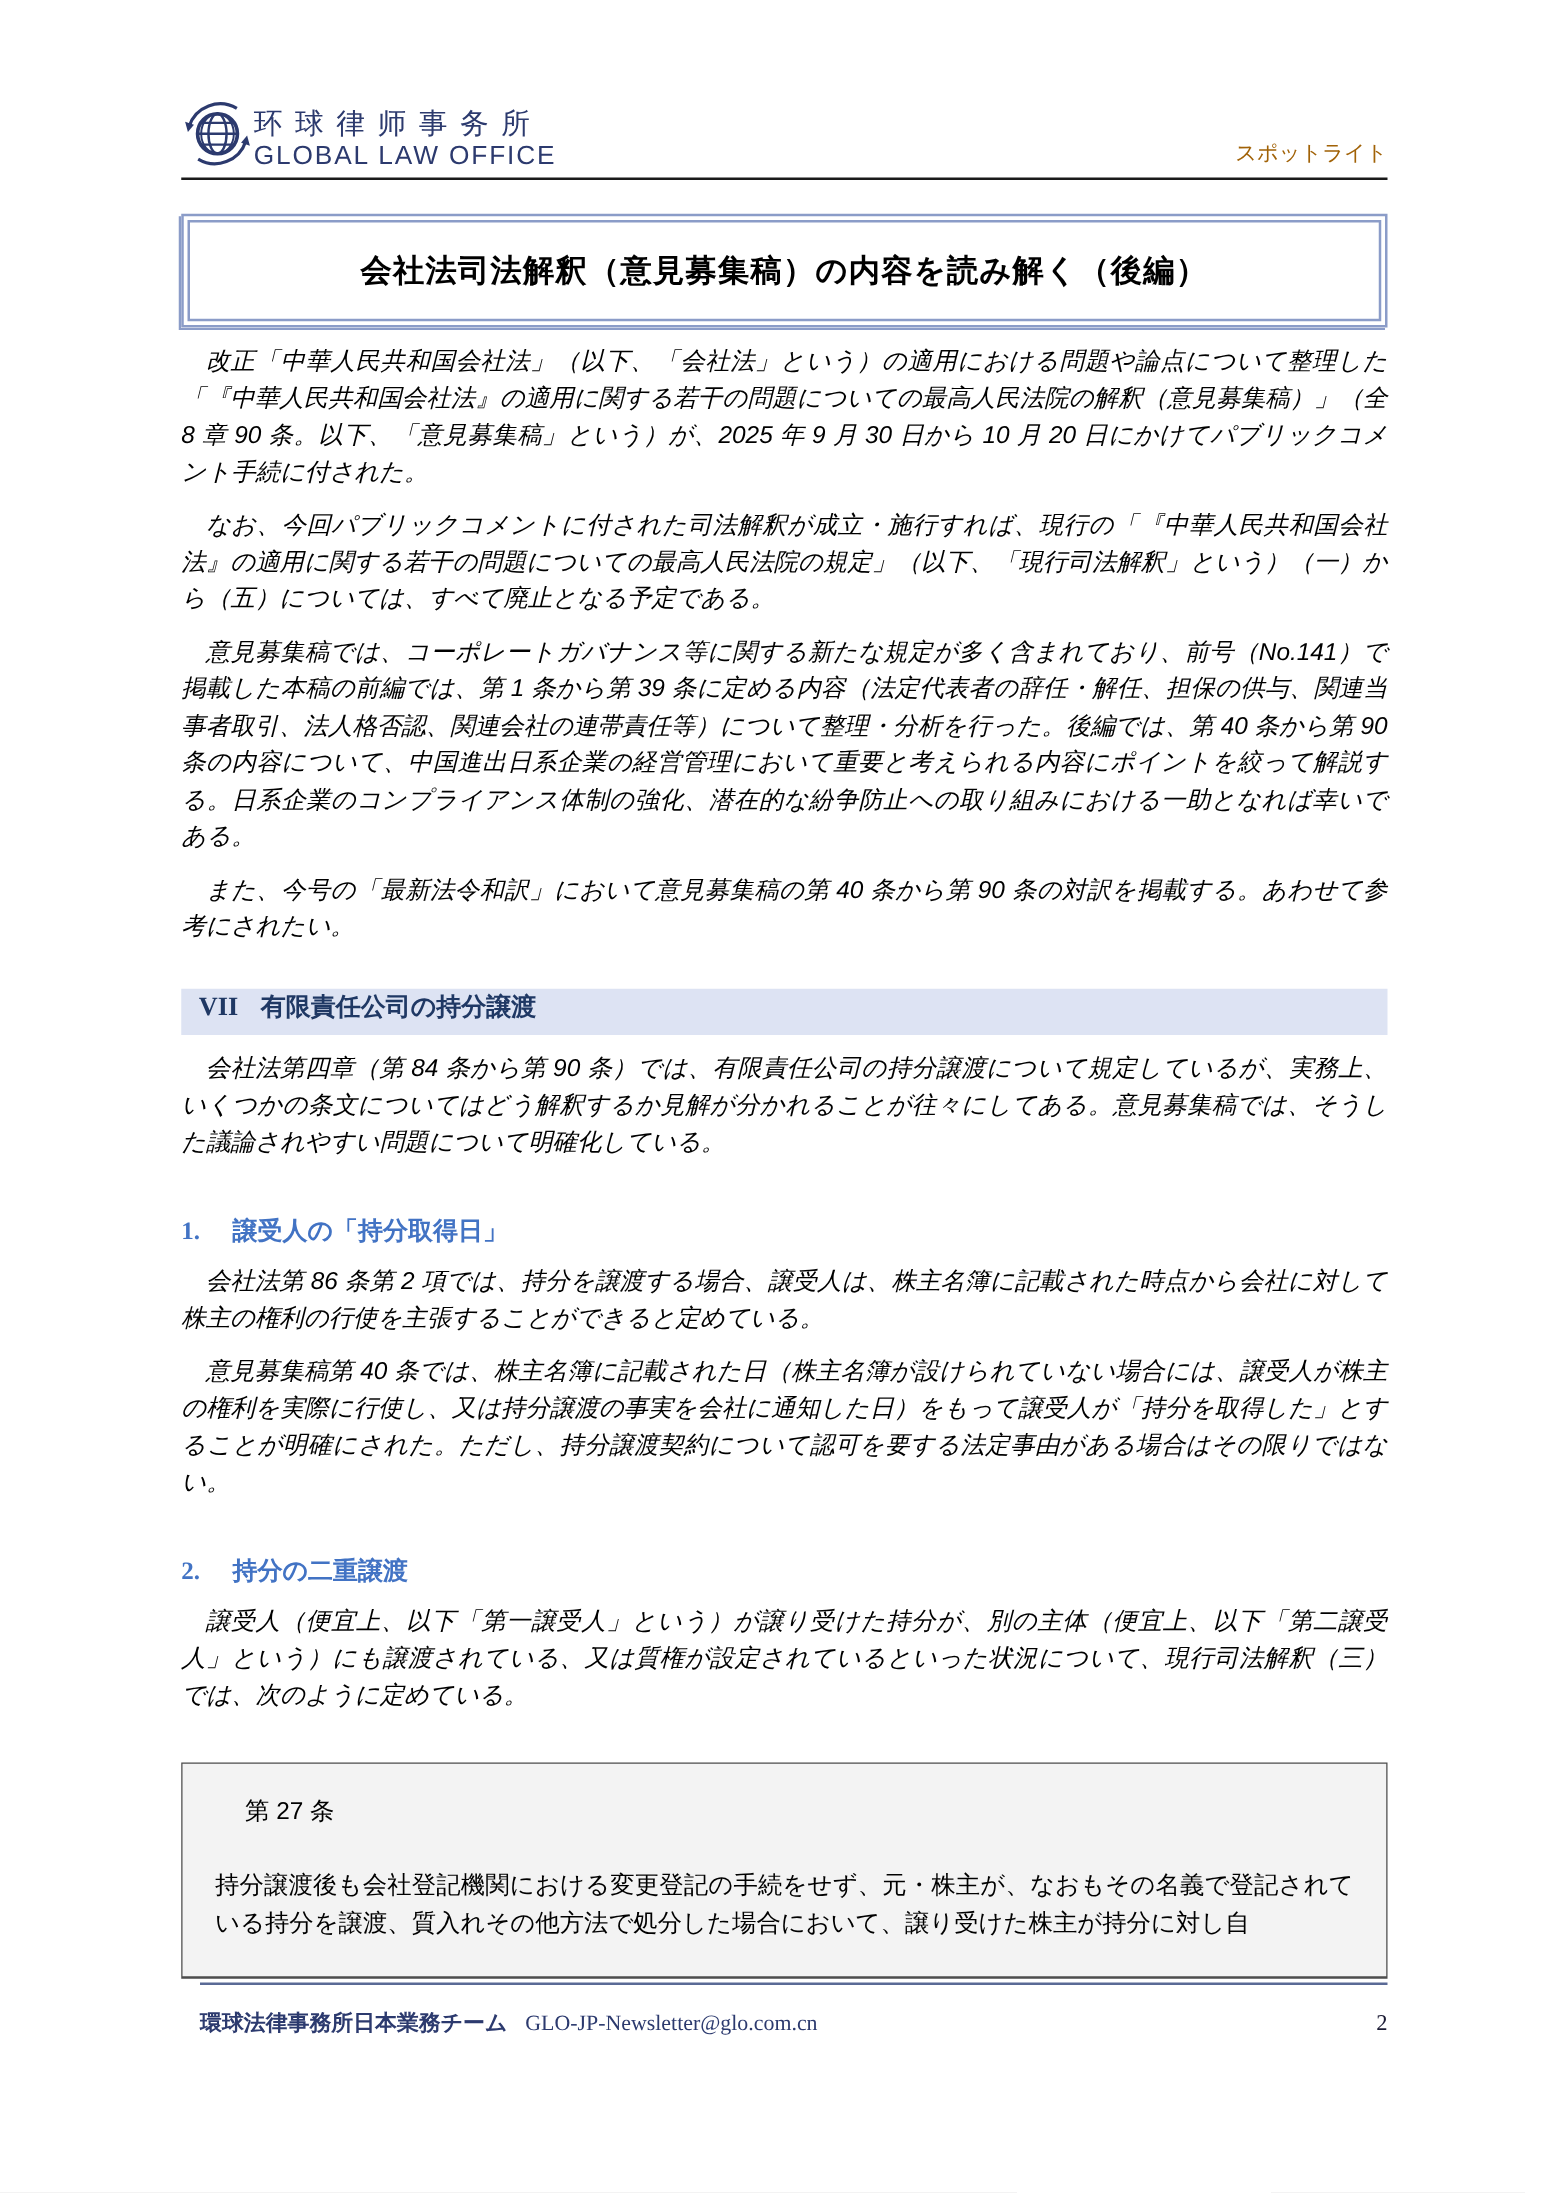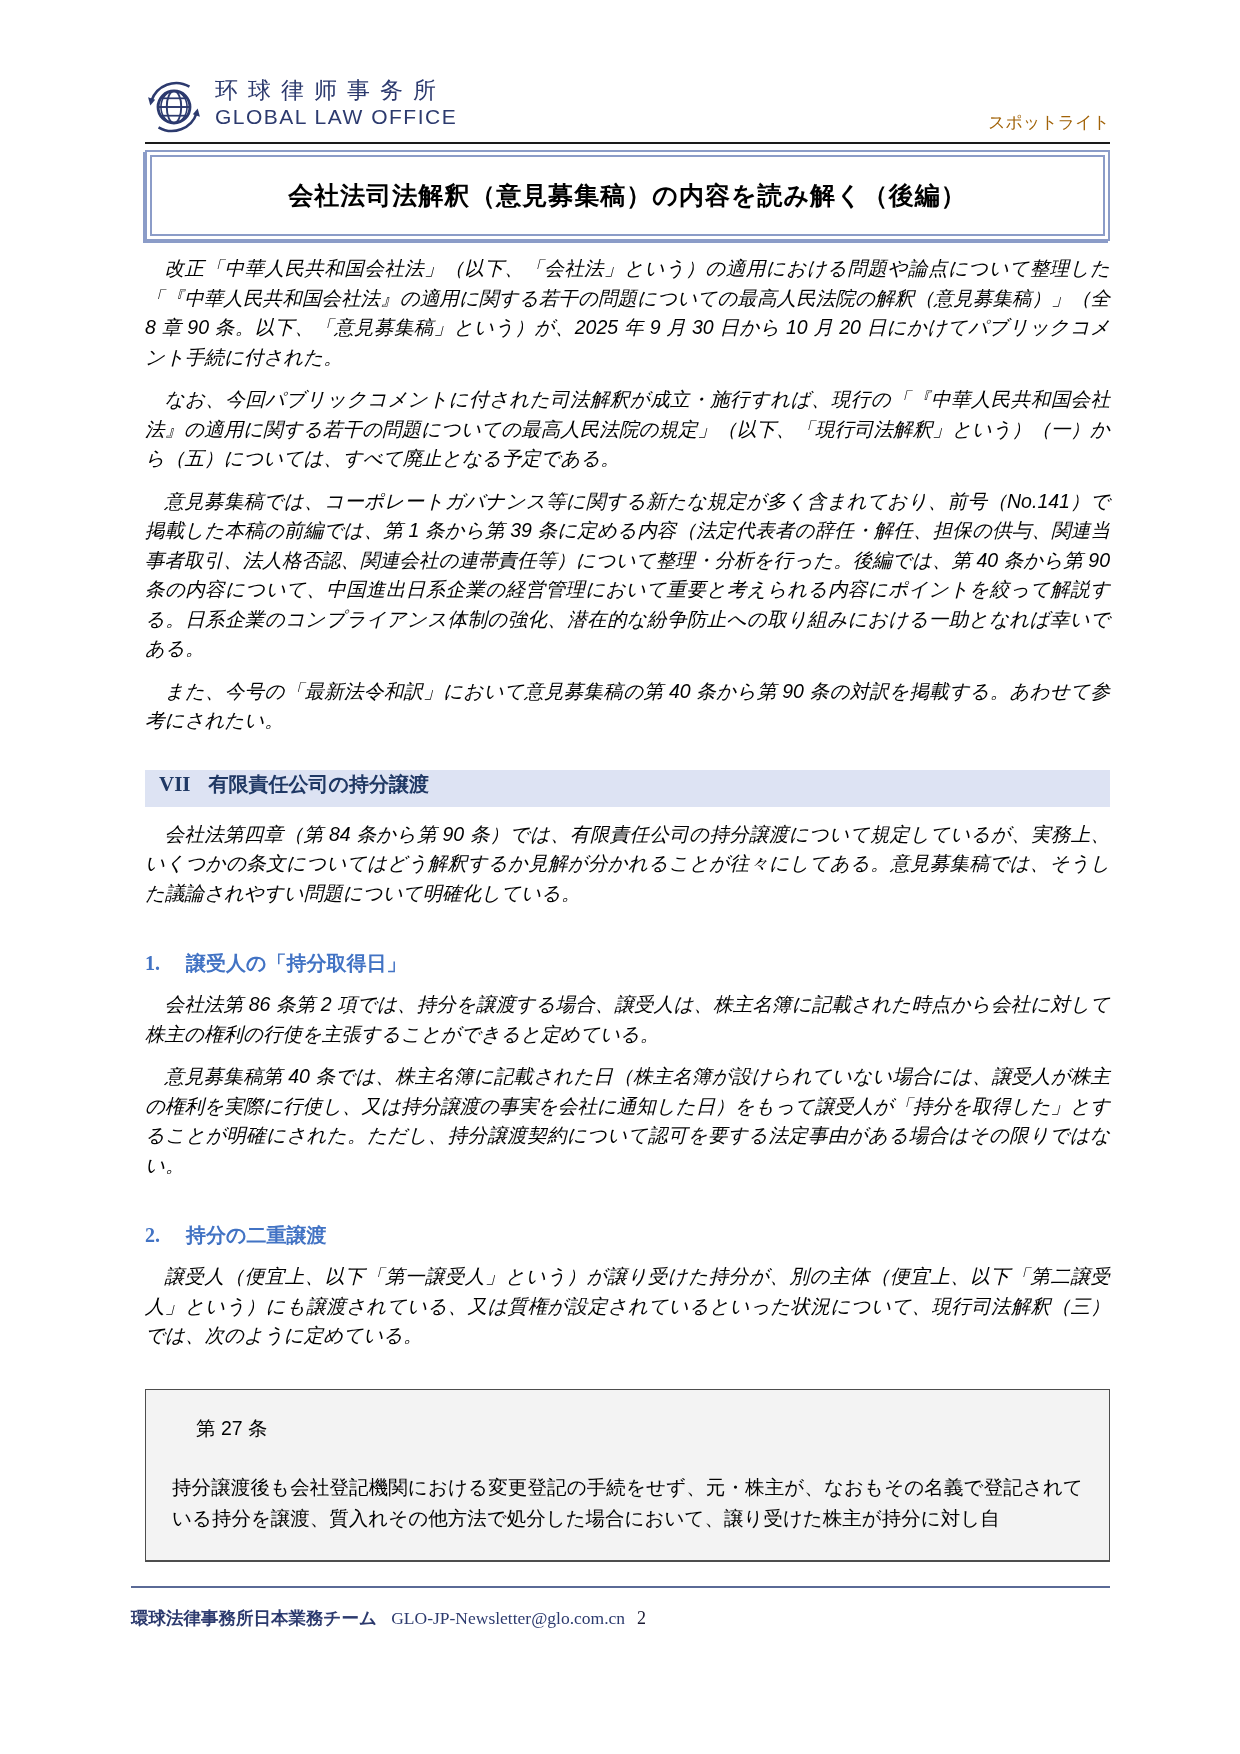--- a/index.html
+++ b/index.html
@@ -23,30 +23,30 @@
     background:#ffffff;
     padding:78px 130px 0 145px;
     overflow:hidden;
     color:#000;
   }
   
   .header{
     display:flex;justify-content:space-between;align-items:flex-end;
     padding-bottom:6px;
   }
-  .brand{display:flex;align-items:flex-start;gap:12px;}
+  .brand{display:flex;align-items:flex-end;}
   .brand svg{display:block;}
   .brand-text{color:var(--navy);line-height:1.1;}
   .brand-cn{font-size:23px;letter-spacing:10px;font-weight:500;white-space:nowrap;}
   .brand-en{font-size:21px;letter-spacing:1.5px;font-weight:500;white-space:nowrap;margin-top:2px;}
   .tagline{font-size:17px;color:#a16207;padding-bottom:2px;}
   .header-rule{height:2px;background:var(--rule-dark);}
   
   .title-outer{
-    margin-top:6px;
+    margin-top:27px;
     border:2px solid var(--periwinkle);
     padding:3px;
     box-shadow:-2px 2px 0 0 var(--periwinkle);
   }
   .title-inner{
     border:2px solid var(--periwinkle);
     padding:22px 10px;
     text-align:center;
     font-size:25px;
     font-weight:bold;
@@ -89,24 +89,24 @@
   }
   .quote-head{font-size:19.5px;line-height:29.5px;margin-left:24px;}
   .quote-body{
     margin-top:29px;
     font-size:19.5px;line-height:31px;
     text-align:justify;
   }
   
   .footer{
     position:absolute;
-    left:131px;right:130px;top:1586px;
+    left:160px;right:130px;top:1586px;
     border-top:2px solid var(--footer-rule);
     padding-top:18px;
-    display:flex;justify-content:flex-start;align-items:baseline;gap:12px;
+    display:flex;justify-content:space-between;align-items:baseline;
   }
   .footer-left{
     color:var(--navy);
     font-size:17.5px;
     font-family:"Liberation Serif","DejaVu Serif",serif;
     font-weight:bold;
   }
   .footer-email{
     font-weight:normal;
     margin-left:10px;

